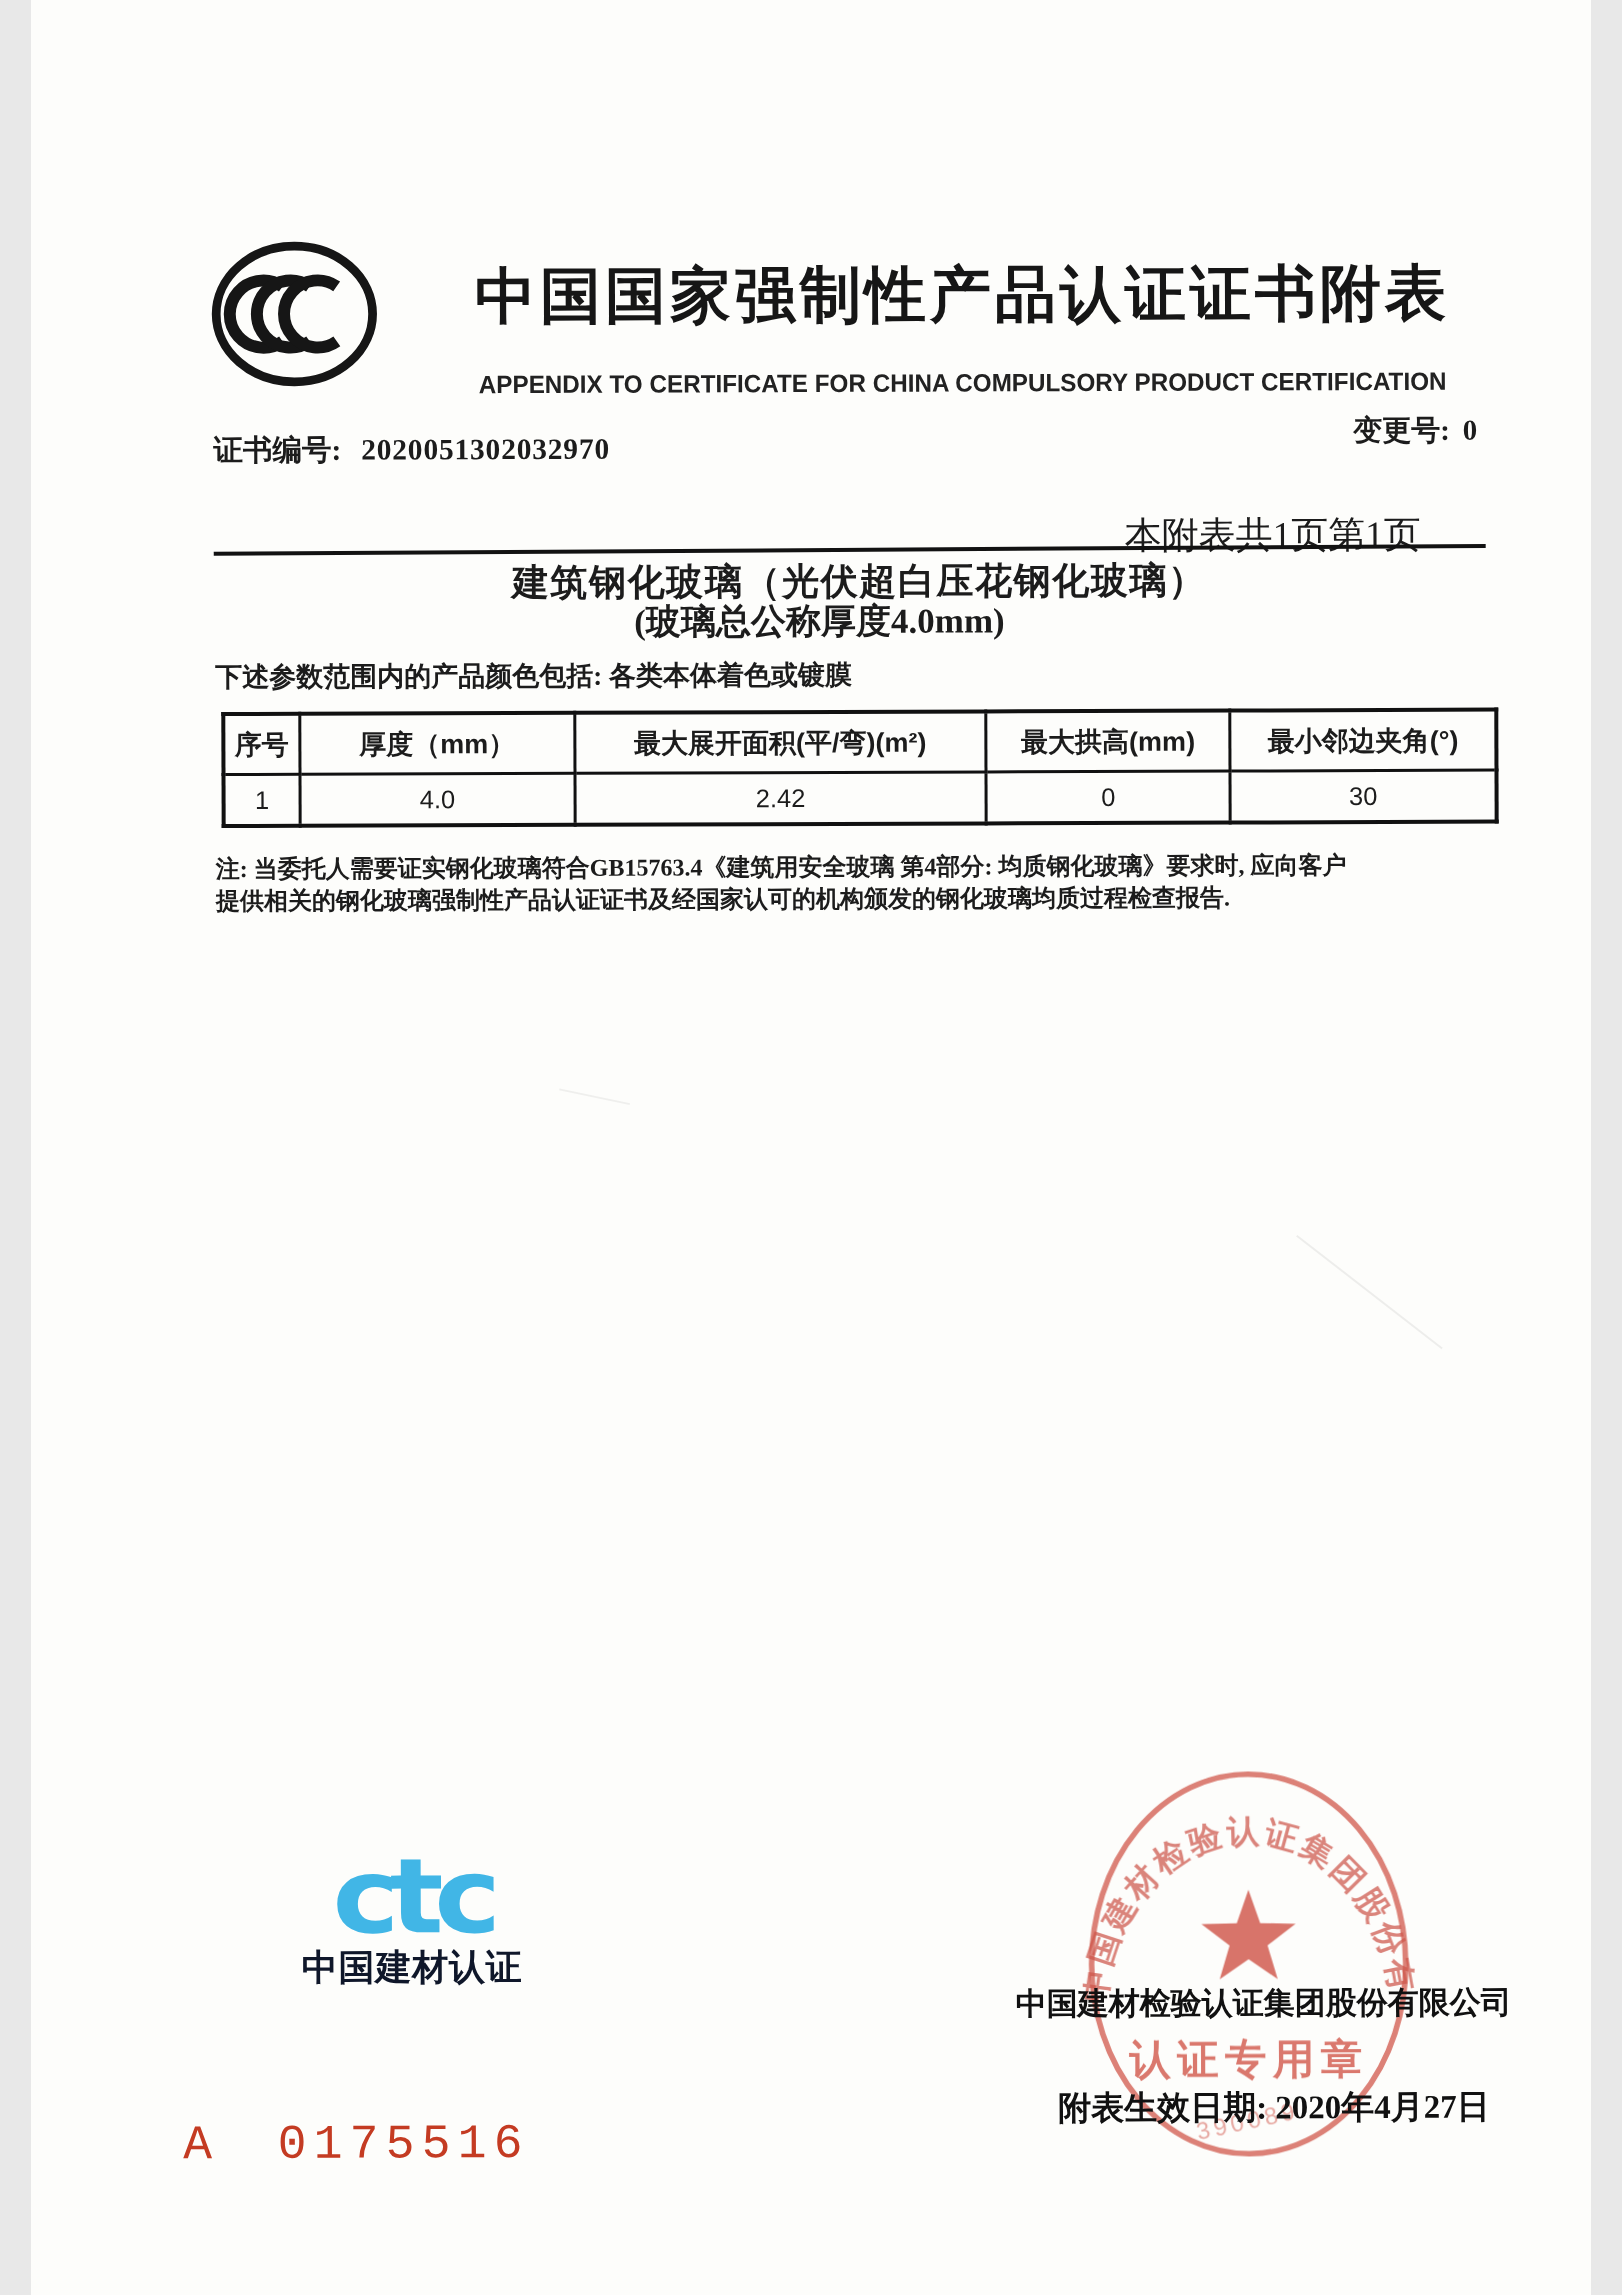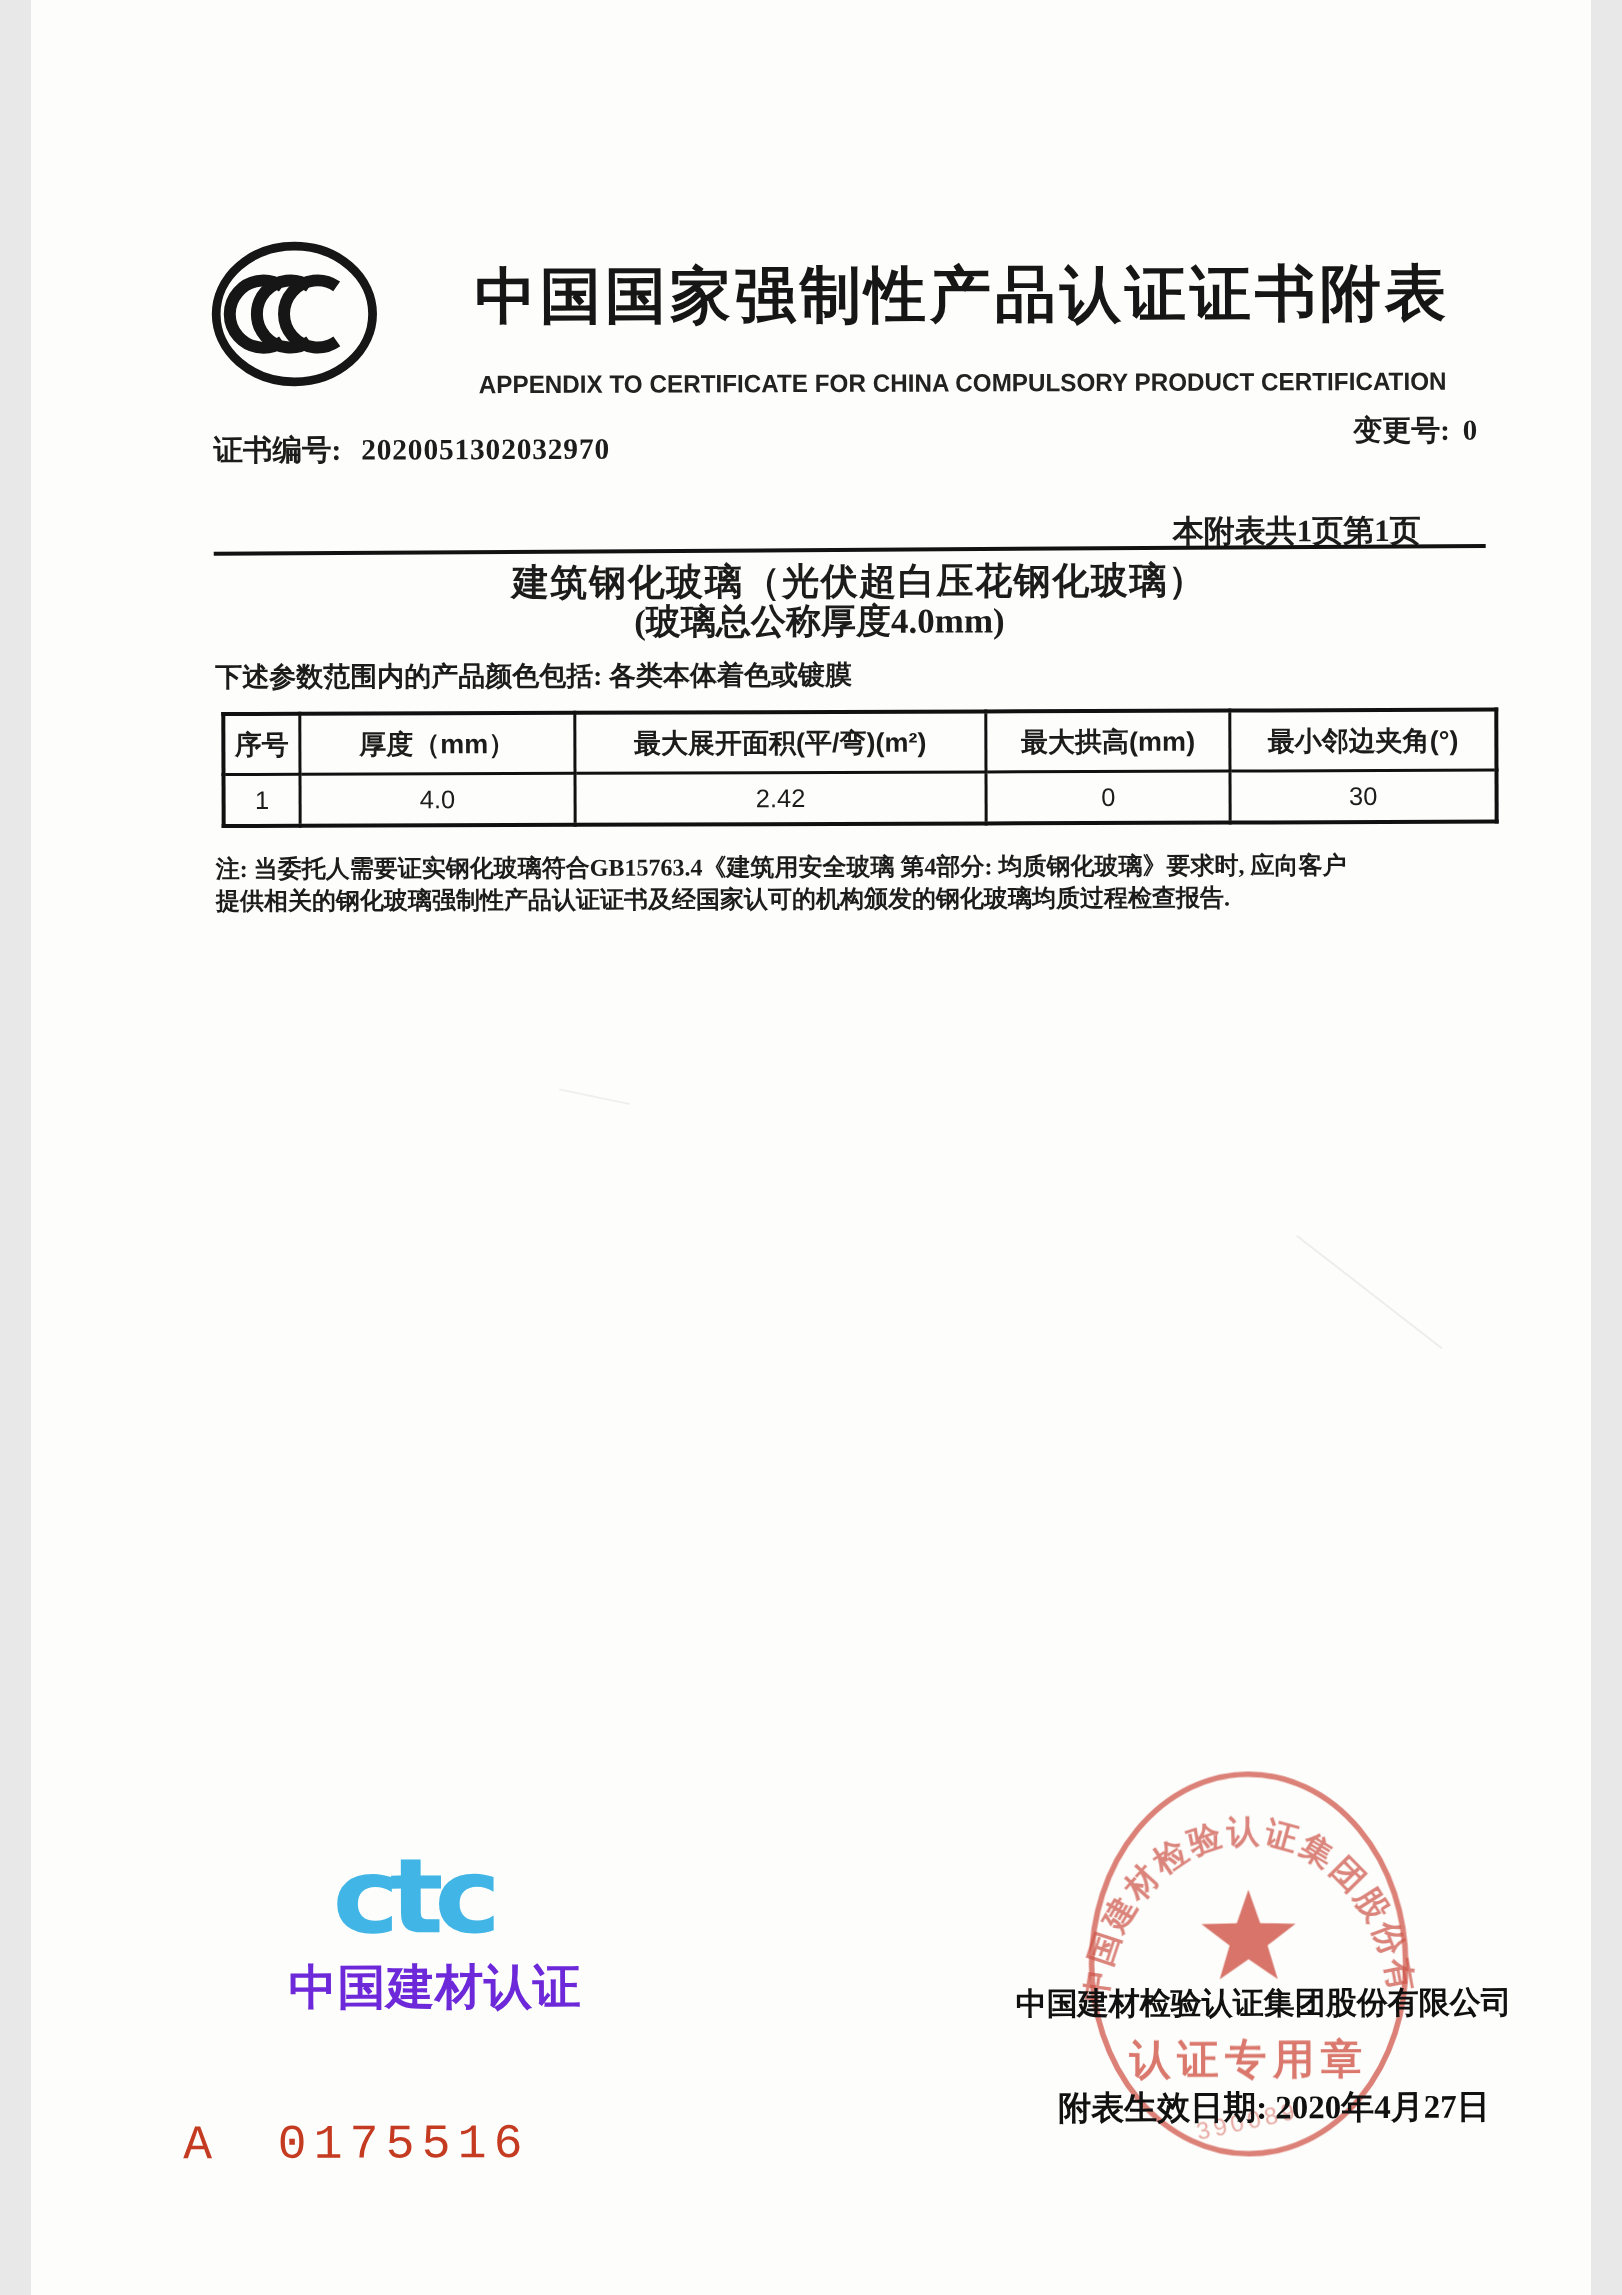--- a/index.html
+++ b/index.html
@@ -24,21 +24,21 @@
   .doc-subtitle{
     position:absolute;left:415px;top:369px;width:1037px;
     text-align:center;font-size:25px;font-weight:700;letter-spacing:0px;
     font-family:"Liberation Sans","DejaVu Sans",sans-serif;
     transform:scaleX(.97);color:#222;white-space:nowrap;
   }
   .cert-no{position:absolute;left:184px;top:429px;font-size:29.5px;font-weight:700;white-space:nowrap;}
   .cert-no .val{margin-left:20px;letter-spacing:0.8px;}
   .change-no{position:absolute;left:1324px;top:413px;font-size:29px;font-weight:700;white-space:nowrap;}
   .change-no .val{margin-left:12.8px;}
-  .page-info{position:absolute;right:169px;top:512px;font-size:31px;font-weight:700;white-space:nowrap;}
+  .page-info{position:absolute;right:169px;top:512px;font-size:37px;font-weight:400;white-space:nowrap;}
   .rule{position:absolute;left:184px;top:548px;width:1272px;height:4px;background:#121212;transform:rotate(-0.15deg);}
 
   
   .product-line1{position:absolute;left:271px;top:557px;width:1117px;text-align:center;
     font-size:37px;font-weight:700;letter-spacing:1.6px;white-space:nowrap;}
   .product-line2{position:absolute;left:231px;top:598px;width:1117px;text-align:center;
     font-size:35px;font-weight:700;white-space:nowrap;}
   .color-note{position:absolute;left:185px;top:657px;font-size:27px;font-weight:700;white-space:nowrap;}
 
   
@@ -58,22 +58,22 @@
   .note{position:absolute;left:185px;top:851px;width:1293px;font-size:24px;font-weight:700;line-height:32px;}
   .note div{white-space:nowrap;}
 
   
   .ctc-block{position:absolute;left:254px;top:1849px;width:247px;text-align:center;}
   .ctc-word{
     font-family:"DejaVu Sans","Liberation Sans",sans-serif;
     font-weight:700;font-size:113px;line-height:93px;letter-spacing:-9.6px;
     color:#41b6e6;transform:scaleY(.92);
   }
-  .ctc-caption{margin-top:12px;font-size:48px;font-weight:700;letter-spacing:0.8px;
-    font-family:"Liberation Sans","DejaVu Sans",sans-serif;color:#6d28d9;white-space:nowrap;}
+  .ctc-caption{margin-top:0;font-size:36px;font-weight:700;letter-spacing:0.8px;
+    font-family:"Liberation Sans","DejaVu Sans",sans-serif;color:#0f172a;white-space:nowrap;}
 
   .stamp{position:absolute;left:1048px;top:1767px;width:332px;height:397px;opacity:.92;filter:blur(0.4px);}
 
   .company-name{position:absolute;left:981px;top:1984px;width:479px;text-align:center;
     font-size:31px;font-weight:700;color:#111;white-space:nowrap;letter-spacing:0;}
   .effective-date{position:absolute;left:1023px;top:2087px;font-size:33px;font-weight:700;color:#111;white-space:nowrap;}
   .effective-date .val{margin-left:8px;text-align:right;}
 
   .serial{
     position:absolute;left:148px;top:2116px;

